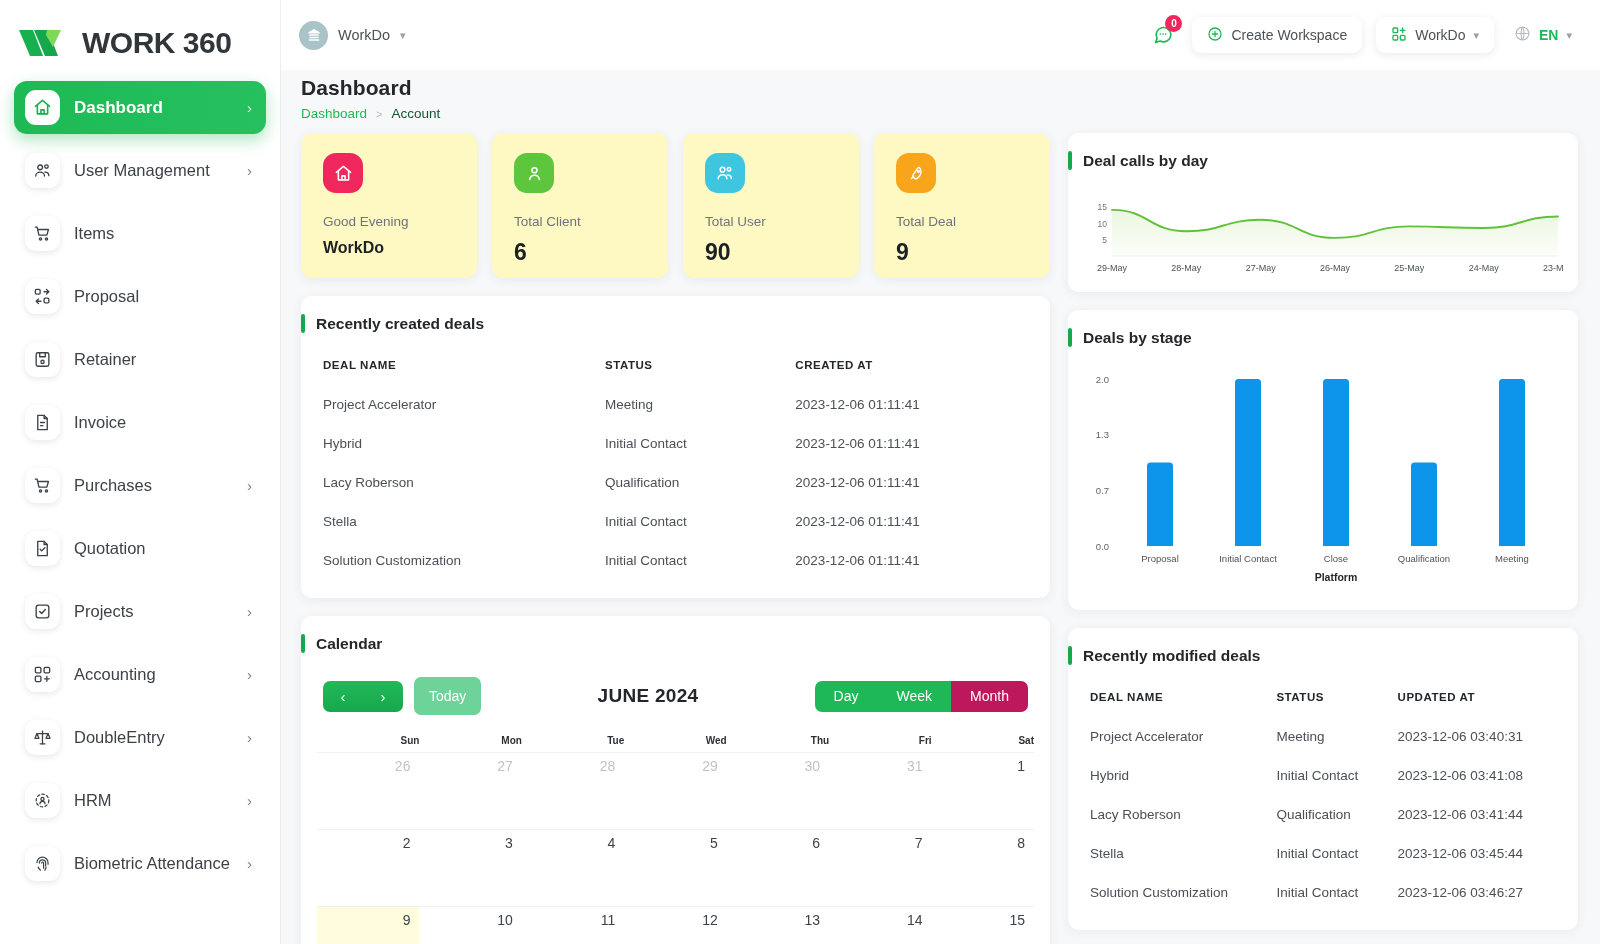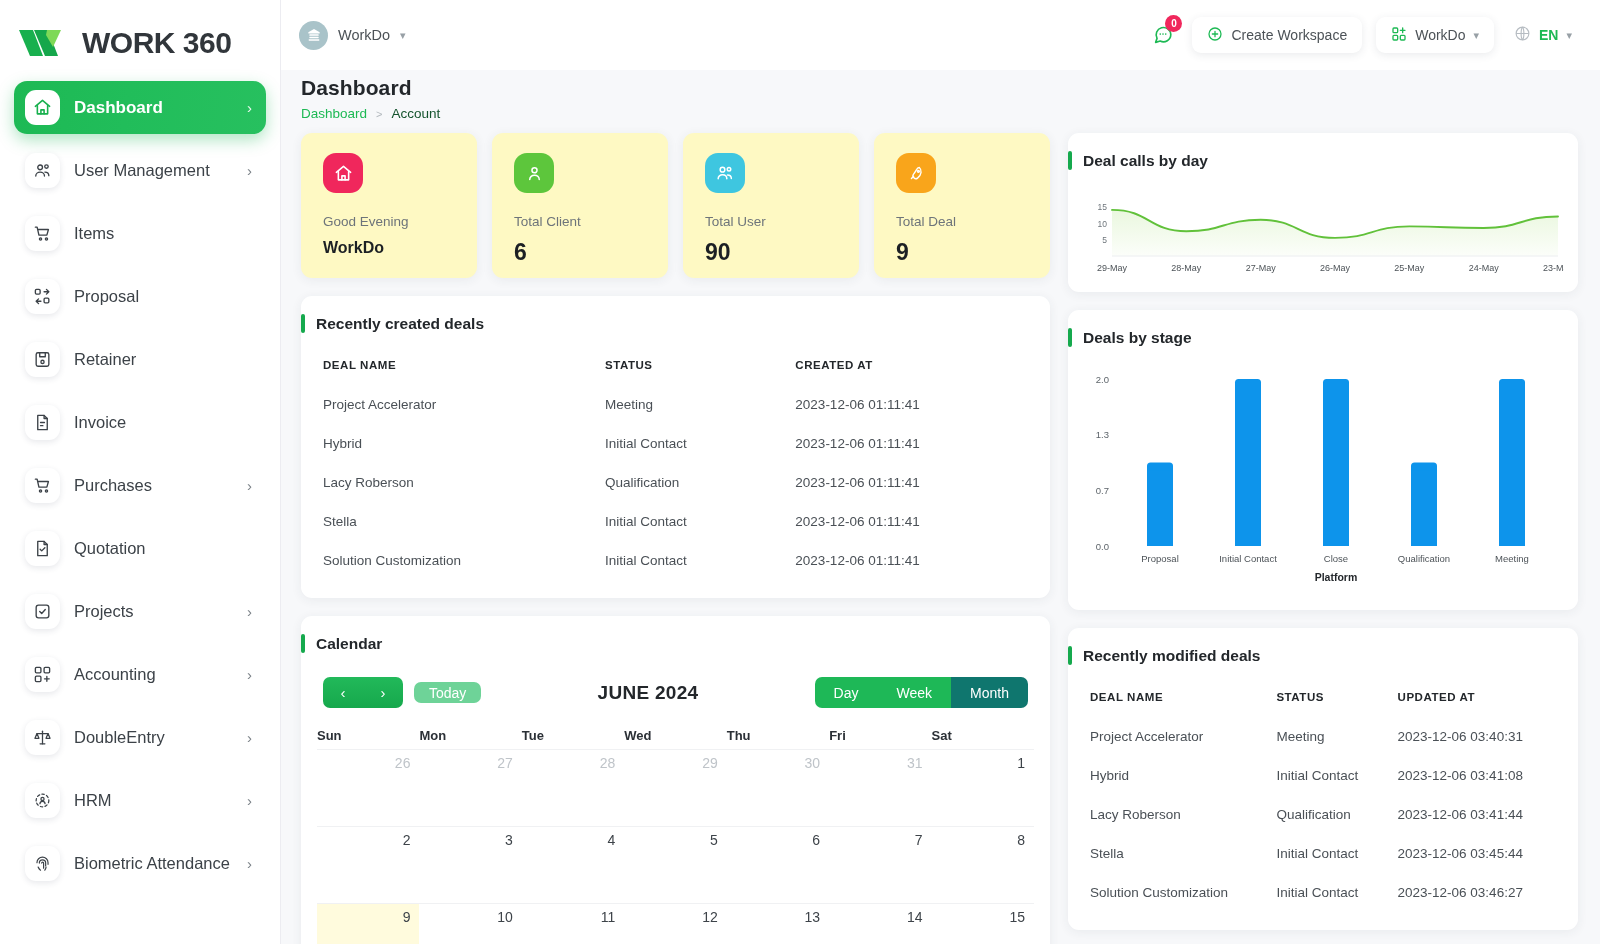--- a/index.html
+++ b/index.html
@@ -152,36 +152,36 @@
   .cal-left { display: flex; align-items: center; gap: 11px; }
   .navgrp {
     display: flex; background: linear-gradient(180deg,#22b95a,#16a84c);
     border-radius: 7px; overflow: hidden;
   }
   .navgrp button {
     width: 40px; height: 31px; border: none; background: transparent;
     color: #fff; font-size: 15px; cursor: pointer; font-family: inherit;
   }
   .btn-today {
-    height: 21px; padding: 0 15px; border: none; border-radius: 7px;
+    height: 38px; padding: 0 15px; border: none; border-radius: 7px;
     background: #6ed398; color: #fff; font-size: 14px; cursor: pointer;
     font-family: inherit;
   }
   .cal-month { font-size: 19px; font-weight: 600; color: #23272b; letter-spacing: .3px; }
   .viewgrp { display: flex; border-radius: 7px; overflow: hidden; }
   .viewgrp button {
     height: 31px; padding: 0 19px; border: none; cursor: pointer;
     background: #1eb857; color: #fff; font-size: 14px; font-family: inherit;
   }
-  .viewgrp button.active { background: #0f766e; }
+  .viewgrp button.active { background: #be185d; }
 
   .cal-grid { padding: 20px 16px 0 16px; }
   .cal-head { display: grid; grid-template-columns: repeat(7,1fr); }
   .cal-head div {
-    text-align: left; font-size: 13px; font-weight: 600; color: #2b3036;
+    text-align: right; font-size: 10px; font-weight: 600; color: #2b3036;
     padding-bottom: 6px;
   }
   .cal-body { display: grid; grid-template-columns: repeat(7,1fr); }
   .cal-cell {
     height: 77px; border-top: 1px solid #f0f1f3;
     padding: 5px 9px 0 0; text-align: right;
     font-size: 14px; color: #3d4349;
   }
   .cal-cell.muted { color: #bfc4c9; }
   .cal-cell.today { background: #fffbdd; }

